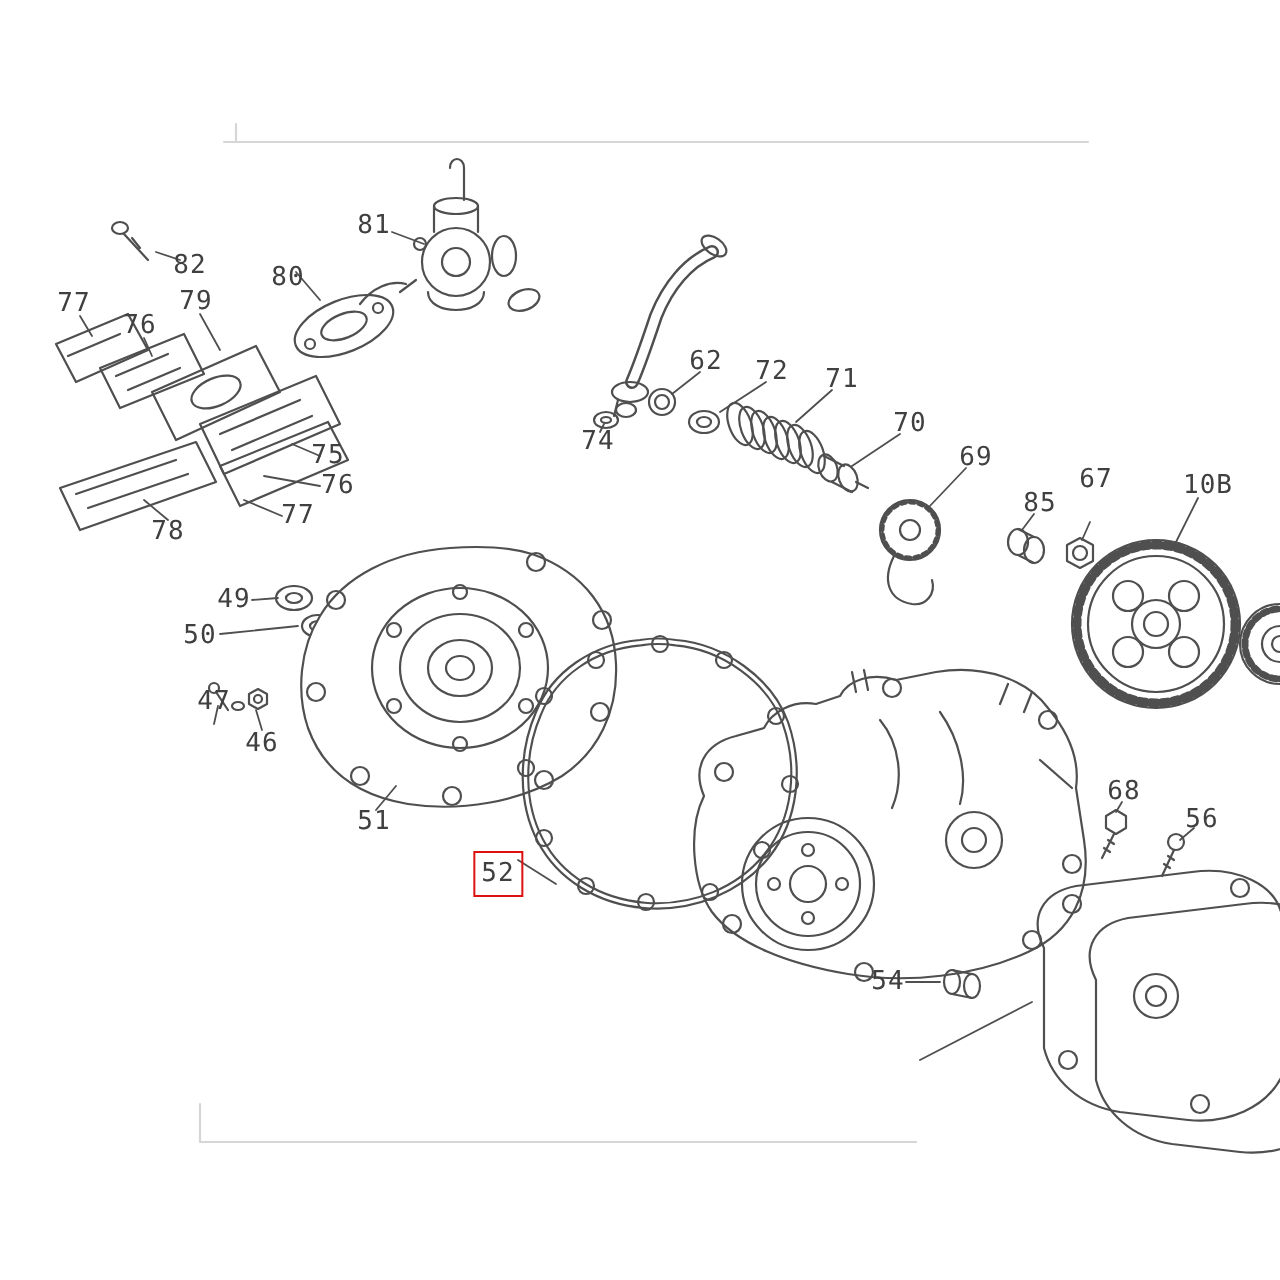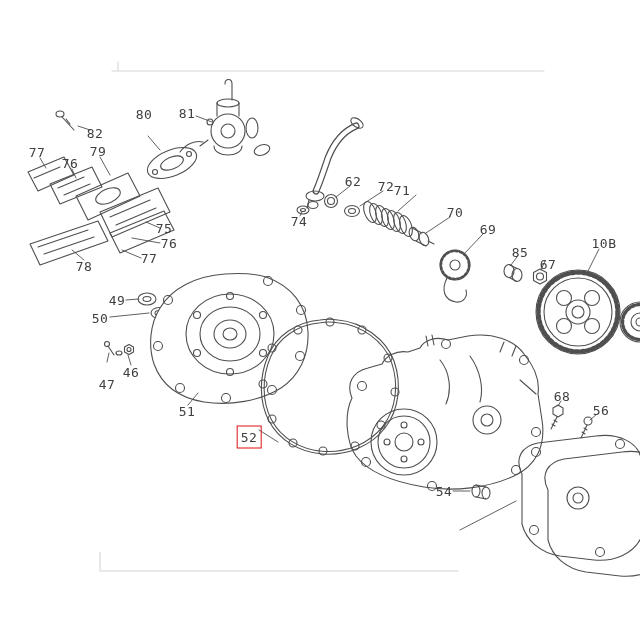--- a/index.html
+++ b/index.html
@@ -260,38 +260,38 @@
       <path d="M460,530 L516,501"></path>
     </g>
 
   </g>
 </svg>
 
 <span class="lbl" style="left:37px;top:152px">77</span>
 <span class="lbl" style="left:70px;top:163px">76</span>
 <span class="lbl" style="left:98px;top:151px">79</span>
 <span class="lbl" style="left:95px;top:133px">82</span>
-<span class="lbl" style="left:144px;top:114px">80</span>
+<span class="lbl" style="left:144px;top:139px">80</span>
 <span class="lbl" style="left:187px;top:113px">81</span>
 <span class="lbl" style="left:299px;top:221px">74</span>
 <span class="lbl" style="left:353px;top:181px">62</span>
 <span class="lbl" style="left:386px;top:186px">72</span>
-<span class="lbl" style="left:402px;top:190px">71</span>
+<span class="lbl" style="left:421px;top:190px">71</span>
 <span class="lbl" style="left:455px;top:212px">70</span>
 <span class="lbl" style="left:488px;top:229px">69</span>
 <span class="lbl" style="left:520px;top:252px">85</span>
-<span class="lbl" style="left:548px;top:264px">67</span>
+<span class="lbl" style="left:548px;top:240px">67</span>
 <span class="lbl" style="left:604px;top:243px">10B</span>
 <span class="lbl" style="left:164px;top:228px">75</span>
 <span class="lbl" style="left:169px;top:243px">76</span>
 <span class="lbl" style="left:149px;top:258px">77</span>
 <span class="lbl" style="left:84px;top:266px">78</span>
 <span class="lbl" style="left:117px;top:300px">49</span>
 <span class="lbl" style="left:100px;top:318px">50</span>
-<span class="lbl" style="left:107px;top:384px">47</span>
+<span class="lbl" style="left:107px;top:351px">47</span>
 <span class="lbl" style="left:131px;top:372px">46</span>
 <span class="lbl" style="left:187px;top:411px">51</span>
 <span class="lbl hl" style="left:249px;top:437px">52</span>
 <span class="lbl" style="left:562px;top:396px">68</span>
 <span class="lbl" style="left:601px;top:410px">56</span>
 <span class="lbl" style="left:444px;top:491px">54</span>
 
 
 </div>
 

